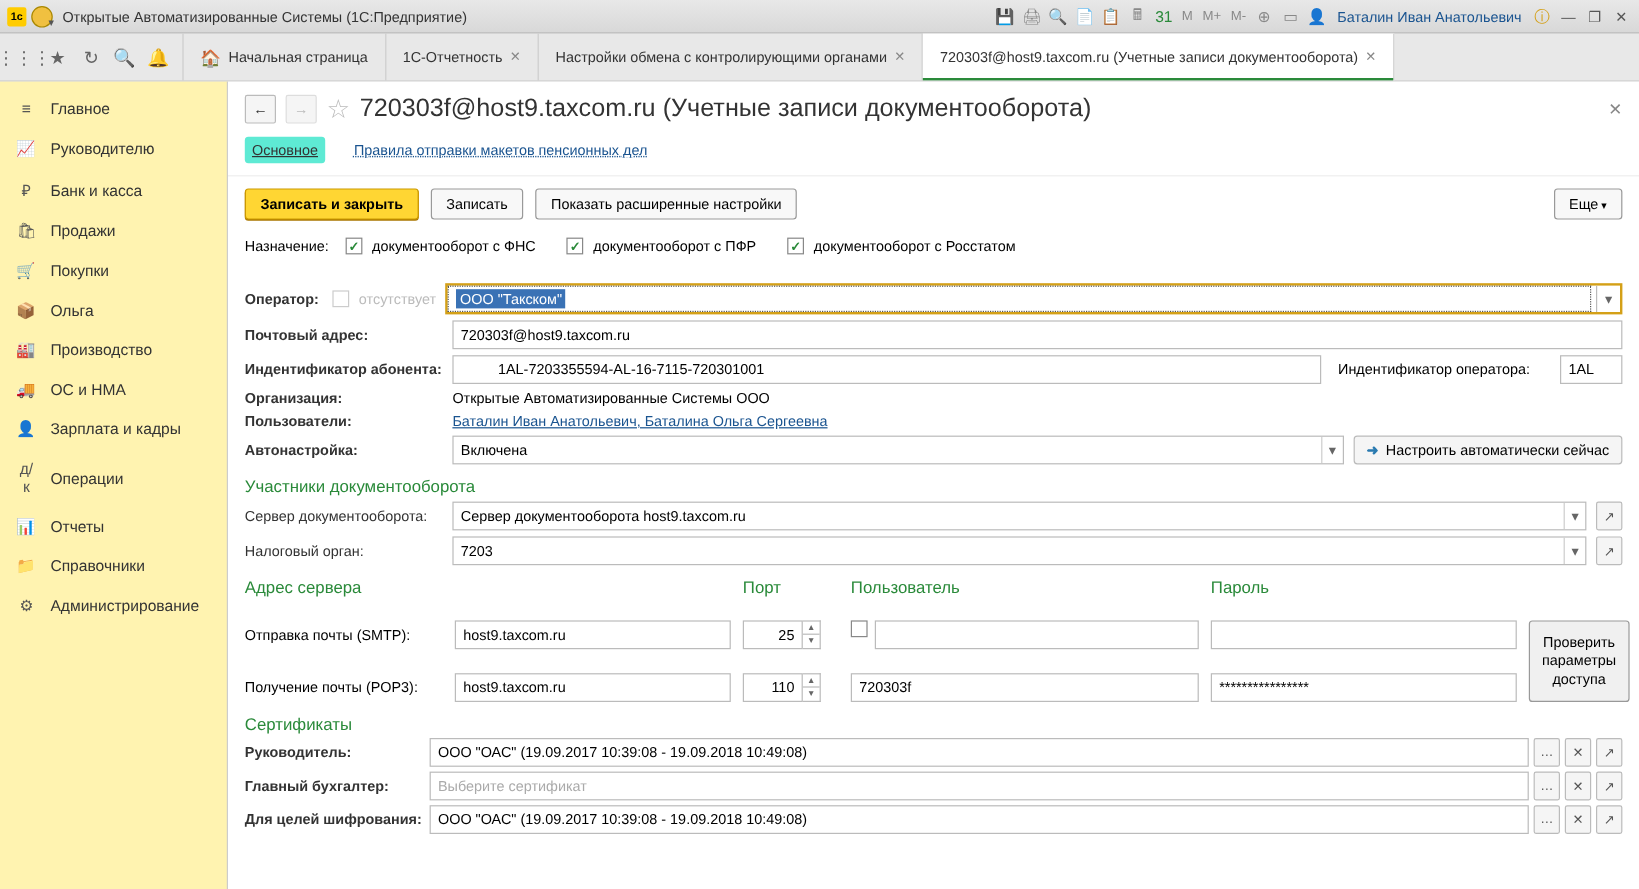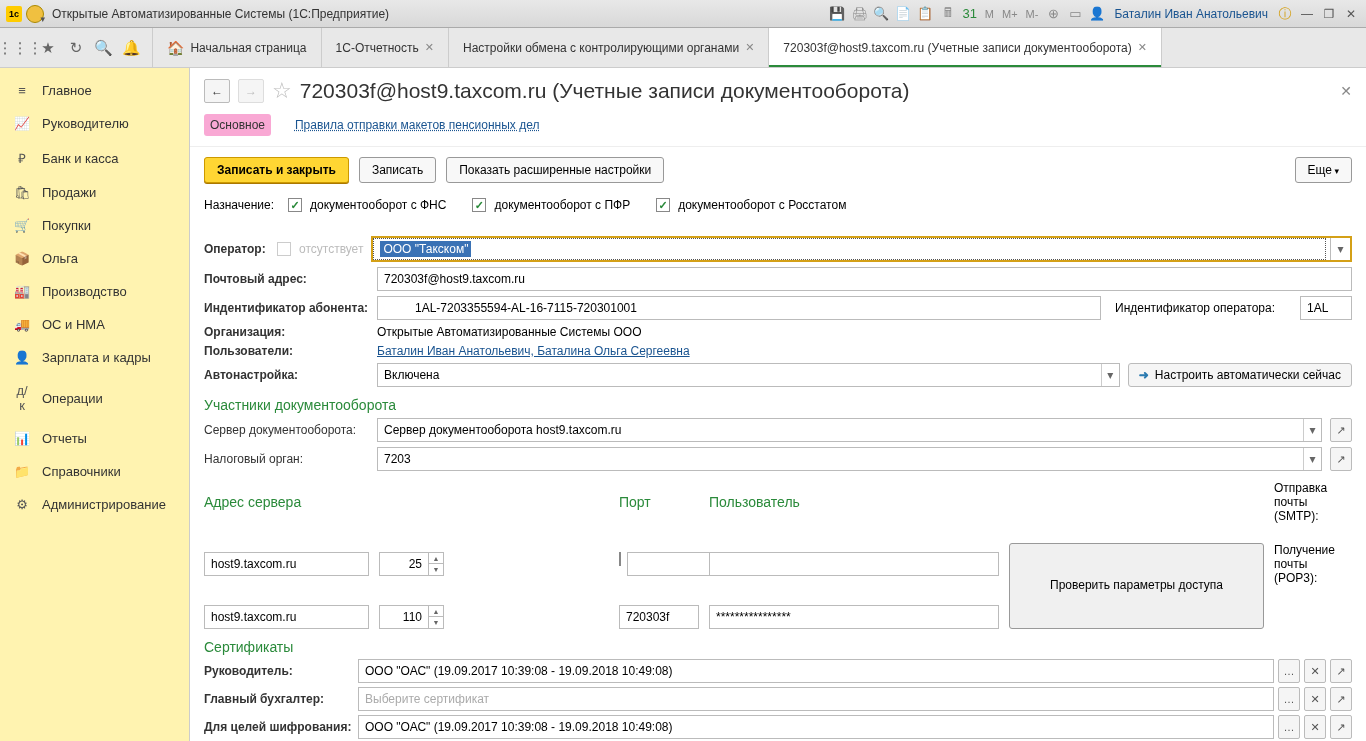--- a/index.html
+++ b/index.html
@@ -39,21 +39,21 @@
 
 .page-hdr { display:flex; align-items:center; gap:8px; padding:10px 14px 6px; }
 .nav-back { width:26px; height:24px; border:1px solid #bbb; background:#f5f5f5; display:flex; align-items:center; justify-content:center; color:#333; cursor:pointer; border-radius:2px;}
 .nav-fwd { width:26px; height:24px; border:1px solid #ddd; background:#f5f5f5; display:flex; align-items:center; justify-content:center; color:#bbb; cursor:pointer; border-radius:2px;}
 .star-icon { font-size:22px; color:#bbb; cursor:pointer; }
 .page-title { font-size:21px; color:#333; flex:1; }
 .page-close { color:#888; cursor:pointer; font-size:14px; }
 
 .subtabs { display:flex; gap:18px; padding:4px 14px 10px; border-bottom:1px solid #eee; }
 .subtab { padding:4px 6px; cursor:pointer; }
-.subtab.active { background:#f9a8d4; border-radius:3px; color:#333; }
+.subtab.active { background:#5eead4; border-radius:3px; color:#333;text-decoration:underline; }
 .subtab.link { color:#1a5490; text-decoration:underline dotted; }
 
 
 .actions { display:flex; gap:10px; padding:10px 14px 8px; align-items:center;}
 .btn { border:1px solid #999; background:#f8f8f8; padding:5px 12px; border-radius:3px; cursor:pointer; font-size:12px;}
 .btn.primary { background:#ffd633; border-color:#cc9900; font-weight:bold; box-shadow:0 1px 0 #aa7700; }
 .btn.more { margin-left:auto; }
 .btn.more::after { content:" ▾"; font-size:9px; }
 
 
@@ -306,20 +306,21 @@
           <span class="dd">▾</span>
         </div>
         <div class="small-btn">↗</div>
       </div>
 
       <div class="grid4" style="margin-top:10px;">
         <div class="col-hdr">Адрес сервера</div>
         <div></div>
         <div class="col-hdr">Порт</div>
         <div class="col-hdr">Пользователь</div>
+        <div class="col-hdr">Пароль</div>
         <div></div>
 
         <span>Отправка почты (SMTP):</span>
         <input type="text" value="host9.taxcom.ru" style="">
         <div class="num-input">
           <input type="text" value="25" style="">
           <div class="spin">
               <div>▲</div>
               <div>▼</div>
             </div>

